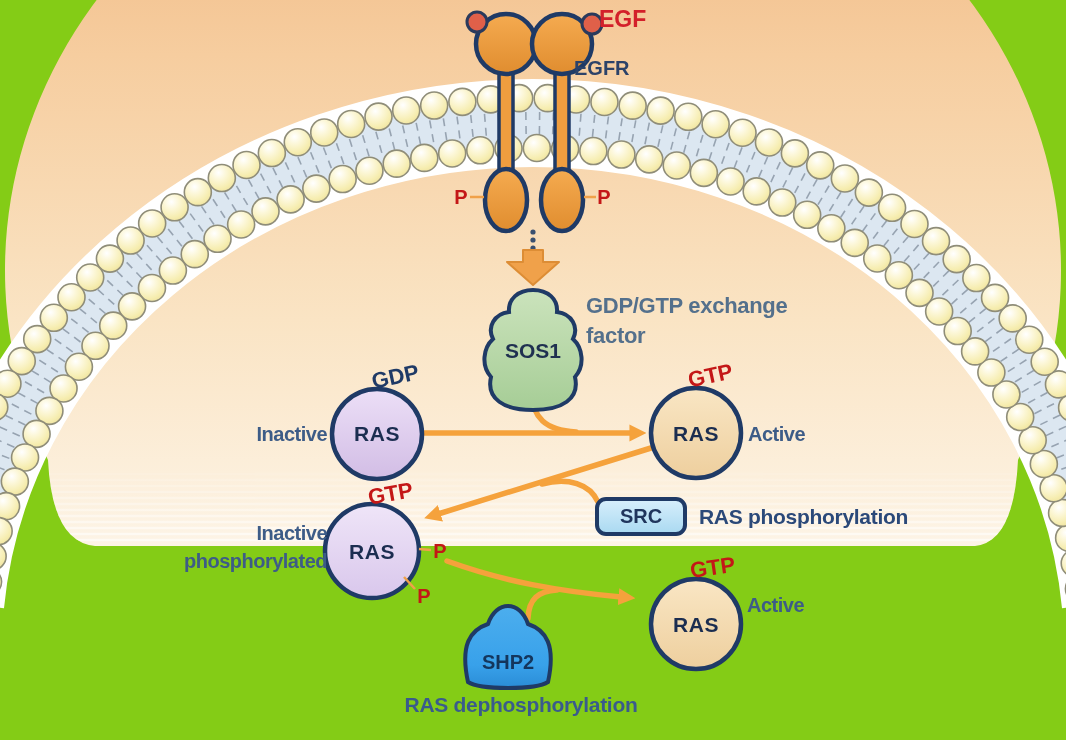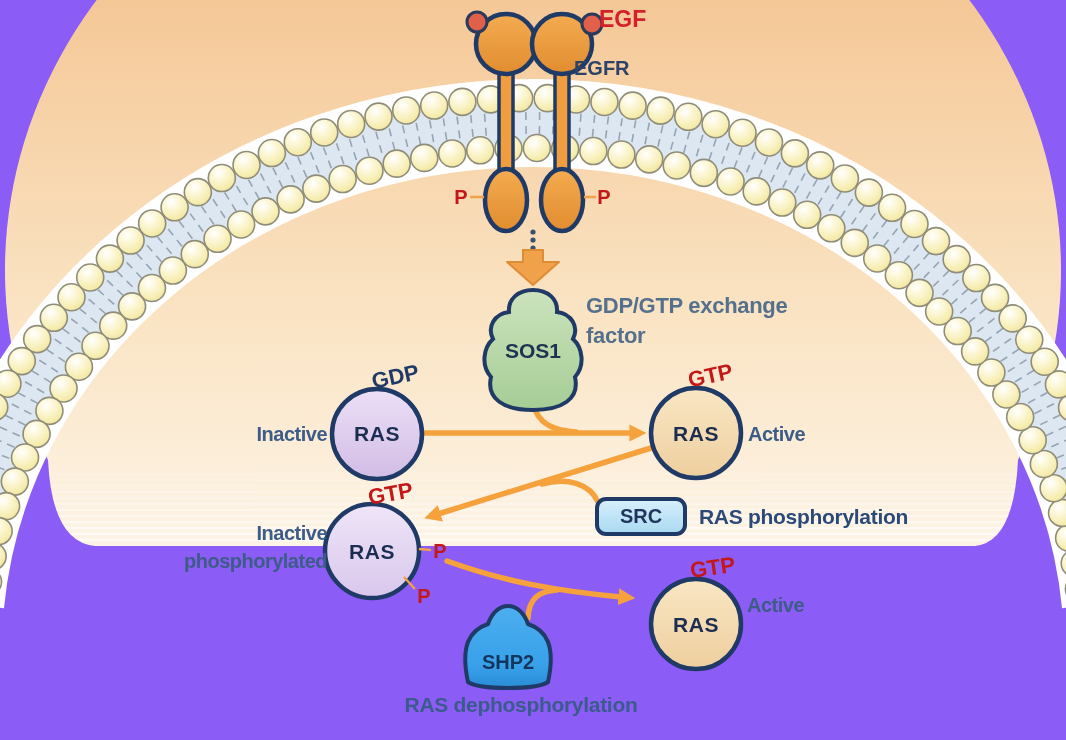--- a/index.html
+++ b/index.html
@@ -1,16 +1,16 @@
 <!DOCTYPE html>
 <html><head>
 <meta charset="utf-8">
 <style>
   html,body{margin:0;padding:0;background:#000;}
-  .stage{position:relative;width:1066px;height:740px;background:#8b5cf6;overflow:hidden;
+  .stage{position:relative;width:1066px;height:740px;background:#84cc16;overflow:hidden;
          font-family:"Liberation Sans", sans-serif;}
   svg{display:block}
   text{font-family:"Liberation Sans", sans-serif;}
   .lbl-b{font-weight:bold;}
 </style>
 </head>
 <body>
 
 <div class="stage">
 <svg viewBox="0 0 1066 740" width="1066" height="740">

